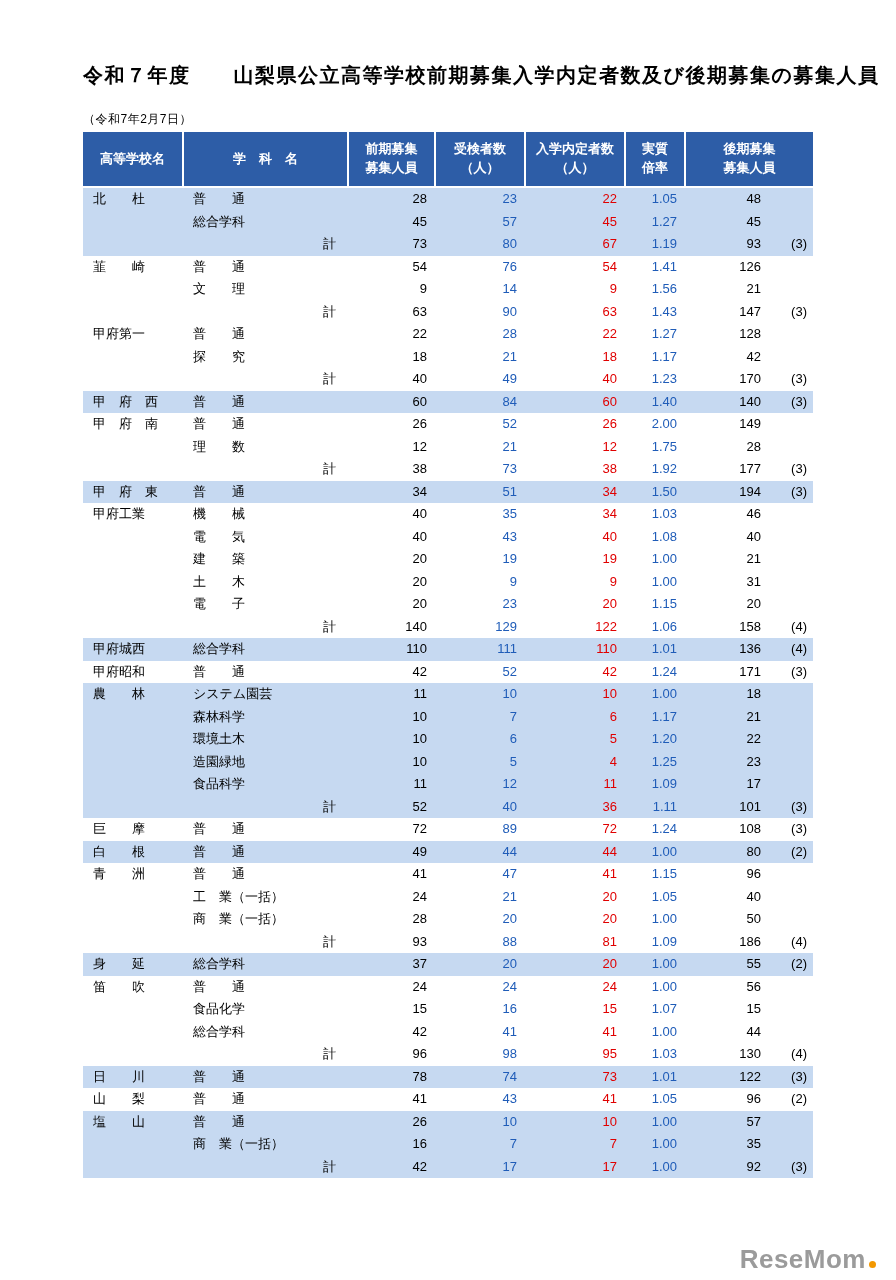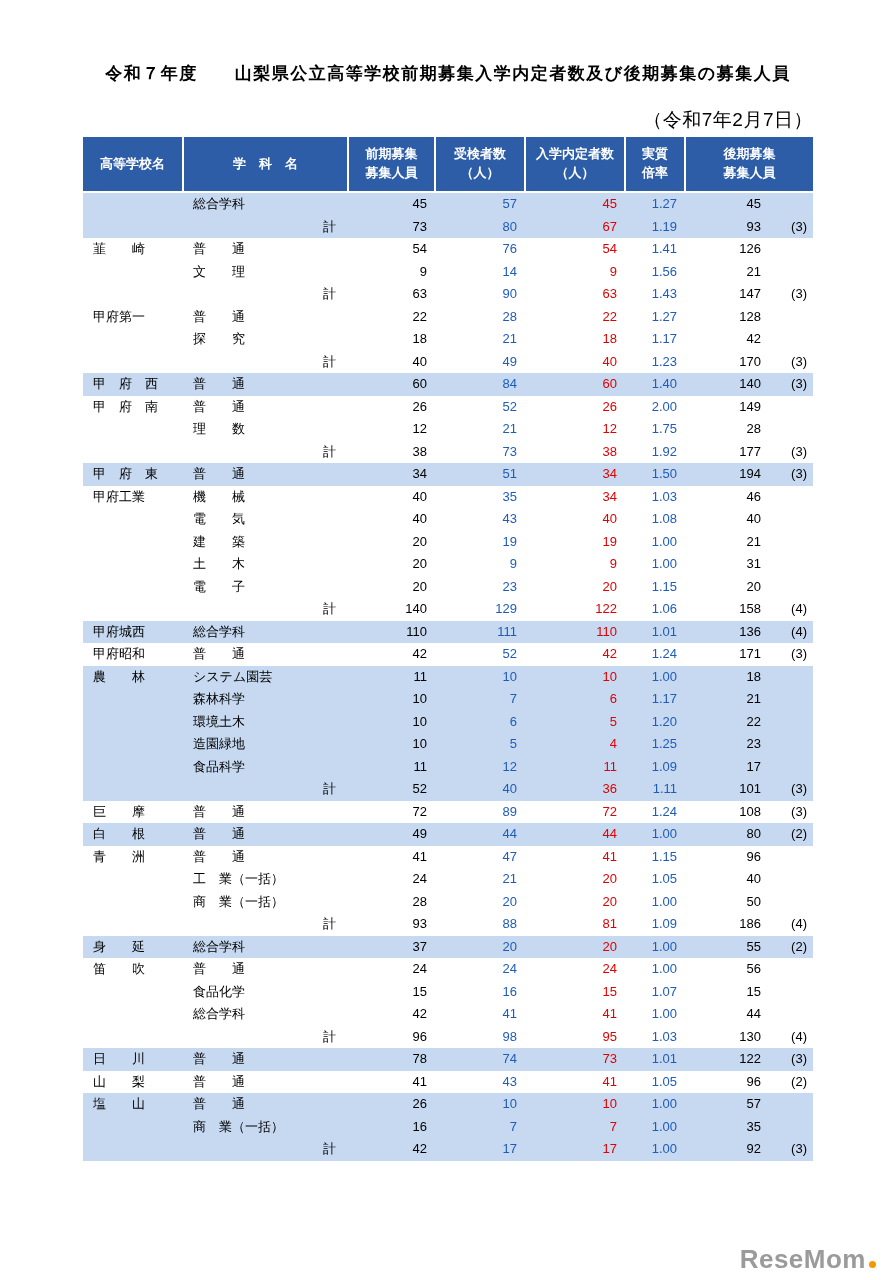--- a/index.html
+++ b/index.html
@@ -5,25 +5,25 @@
   * { margin: 0; padding: 0; box-sizing: border-box; }
   html, body { background: #ffffff; }
   body {
     width: 896px; height: 1280px; overflow: hidden;
     font-family: "Liberation Sans", "DejaVu Sans", sans-serif;
     color: #000;
     position: relative;
   }
   .page { width: 896px; height: 1280px; padding: 62px 83px 0 83px; position: relative; }
   .title {
-    font-size: 17px; font-weight: bold; text-align: center;
+    font-size: 20px; font-weight: bold; text-align: center;
     letter-spacing: 1.5px; white-space: nowrap;
   }
   .date-note {
-    width: 730px; text-align: right; font-size: 19px;
+    width: 730px; font-size: 12px;
     margin: 22px 0 4px 0; letter-spacing: 0.5px;
   }
   table.results {
     border-collapse: collapse; table-layout: fixed; width: 730px;
   }
   thead th {
     background: var(--header-bg, #2d5da7);
     color: #fff; font-size: 13px; font-weight: bold;
     text-align: center; vertical-align: middle;
     white-space: pre-line; line-height: 1.45;
@@ -90,20 +90,30 @@
         <th>入学内定者数
 （人）</th>
         <th>実質
 倍率</th>
         <th colspan="2">後期募集
 募集人員</th>
       </tr>
     </thead>
     <tbody>
         <tr class="shaded">
+          <td class="col-school">北　　杜</td>
+          <td class="col-dept">普　　通</td>
+          <td class="num col-early">28</td>
+          <td class="num col-exam">23</td>
+          <td class="num col-admit">22</td>
+          <td class="num col-ratio">1.05</td>
+          <td class="num col-late">48</td>
+          <td class="col-note"></td>
+        </tr>
+        <tr class="shaded">
           <td class="col-school"></td>
           <td class="col-dept">総合学科</td>
           <td class="num col-early">45</td>
           <td class="num col-exam">57</td>
           <td class="num col-admit">45</td>
           <td class="num col-ratio">1.27</td>
           <td class="num col-late">45</td>
           <td class="col-note"></td>
         </tr>
         <tr class="shaded">

